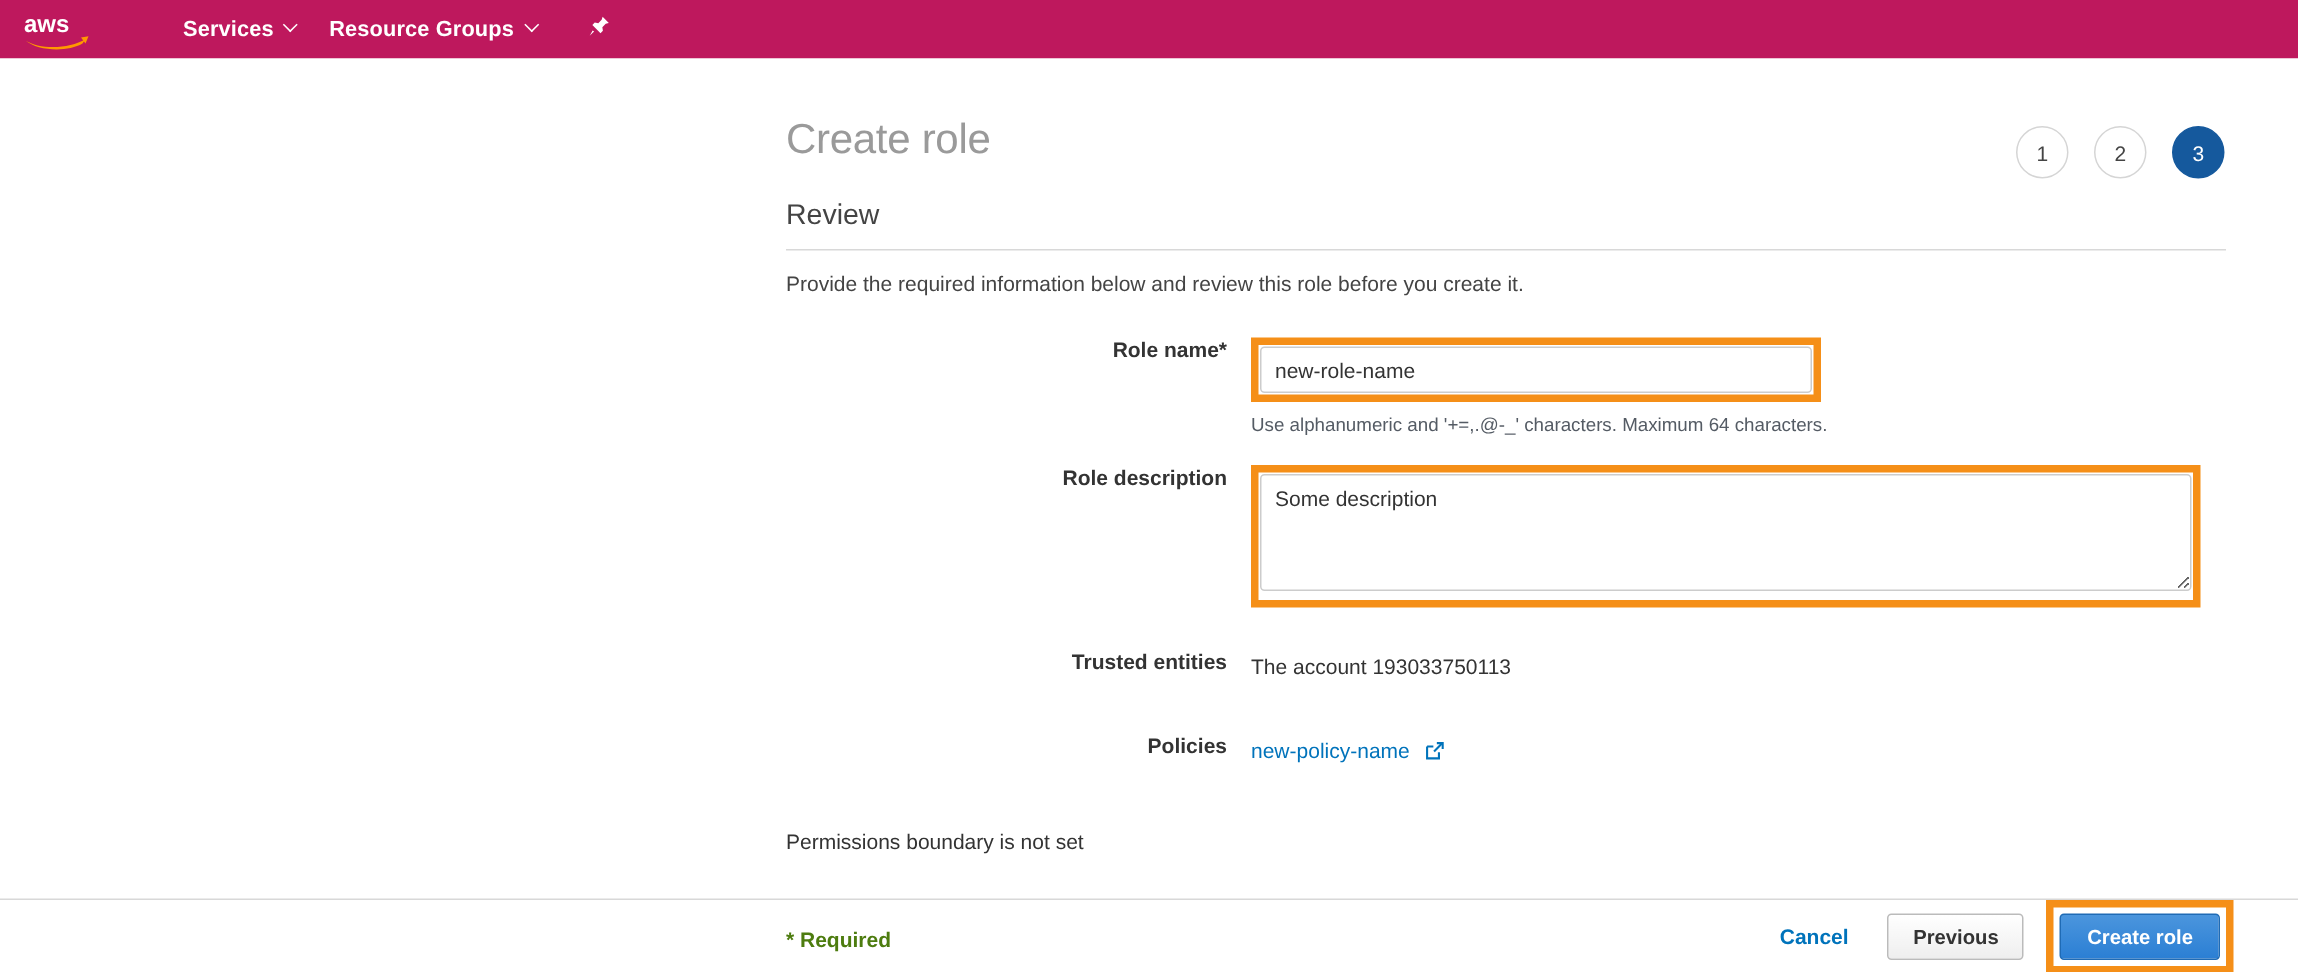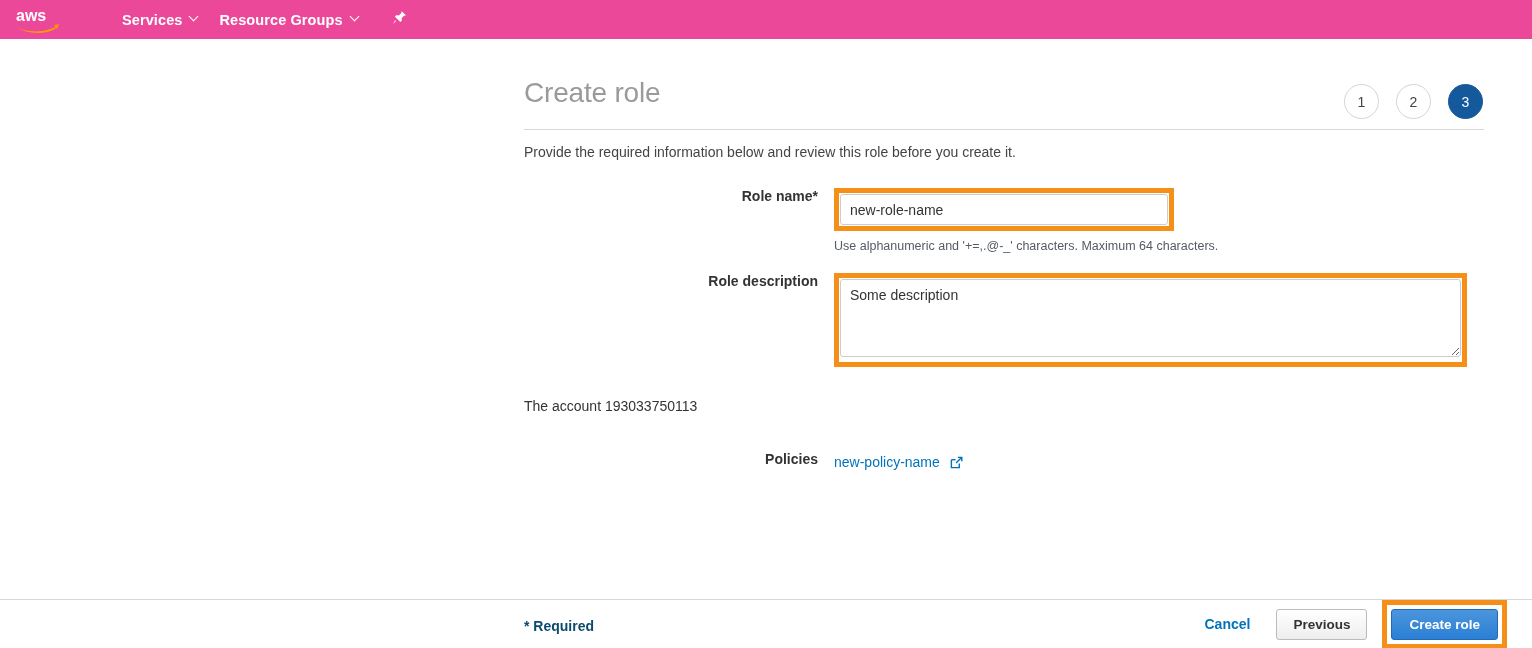--- a/index.html
+++ b/index.html
@@ -12,21 +12,21 @@
     background: #ffffff;
     font-family: "Liberation Sans", sans-serif;
     overflow: hidden;
     position: relative;
     -webkit-font-smoothing: antialiased;
   }
 
   
   .navbar {
     height: 39px;
-    background: #ec4899;
+    background: #be185d;
     display: flex;
     align-items: center;
     padding: 0 0 0 16px;
     box-sizing: border-box;
     position: relative;
   }
   .aws-logo {
     width: 44px;
     height: 28px;
     position: relative;
@@ -176,21 +176,21 @@
     padding: 1px;
     box-sizing: border-box;
     vertical-align: top;
   }
   .hl-block {
     display: block;
     text-decoration: underline;
   }
 
   .text-input {
-    width: 328px;
+    width: 368px;
     height: 31px;
     border: 1px solid #cccccc;
     border-radius: 3px;
     font-size: 14px;
     color: #333333;
     padding: 0 9px;
     box-sizing: border-box;
     font-family: "Liberation Sans", sans-serif;
     background: #ffffff;
     outline: none;
@@ -255,26 +255,26 @@
     width: 1532px;
     height: 48px;
     background: #ffffff;
   }
   .required-note {
     position: absolute;
     left: 524px;
     top: 18px;
     font-size: 14px;
     font-weight: bold;
-    color: #0c4a6e;
+    color: #4d7c0f;
     text-align: center;
   }
   .footer-actions {
     position: absolute;
-    right: 25px;
+    right: 43px;
     top: 0;
     display: flex;
     align-items: center;
     height: 48px;
     gap: 0;
   }
   .btn-cancel {
     color: #0073bb;
     font-size: 14px;
     font-weight: bold;
@@ -357,20 +357,21 @@
 
     <div class="title-row">
       <h1 class="page-title">Create role</h1>
       <div class="steps">
         <div class="step">1</div>
         <div class="step">2</div>
         <div class="step active">3</div>
       </div>
     </div>
 
+    <h2 class="section-title">Review</h2>
     <div class="divider"></div>
     <div class="intro-text">Provide the required information below and review this role before you create it.</div>
 
     <div class="form">
 
       <div class="row row-name">
         <div class="row-label">Role name*</div>
         <div class="row-field">
           <span class="hl">
             <input class="text-input" type="text" value="new-role-name" style="">
@@ -382,20 +383,21 @@
       <div class="row row-desc">
         <div class="row-label">Role description</div>
         <div class="row-field">
           <span class="hl hl-block" style="width:633px;">
             <textarea class="textarea-input" style="">Some description</textarea>
           </span>
         </div>
       </div>
 
       <div class="row row-trusted">
+        <div class="row-label">Trusted entities</div>
         <div class="row-field">
           <div class="static-value">The account 193033750113</div>
         </div>
       </div>
 
       <div class="row row-policies">
         <div class="row-label">Policies</div>
         <div class="row-field">
           <div class="static-value">
             <a class="link">new-policy-name</a>
@@ -405,20 +407,23 @@
                 <path d="M1.5,4 L6,4" fill="none" stroke="#0073bb" stroke-width="1.5"></path>
                 <path d="M6.5,7.5 L12.5,1.5" fill="none" stroke="#0073bb" stroke-width="1.5"></path>
                 <path d="M8.5,1.5 L12.7,1.5 L12.7,5.7" fill="none" stroke="#0073bb" stroke-width="1.5"></path>
               </svg>
             </span>
           </div>
         </div>
       </div>
 
       <div class="row row-boundary">
+        <div class="row-field">
+          <div class="static-value">Permissions boundary is not set</div>
+        </div>
       </div>
 
     </div>
   </div>
 </div>
 
 <div class="footer-divider"></div>
 <div class="footer">
   <div class="required-note">* Required</div>
   <div class="footer-actions">

